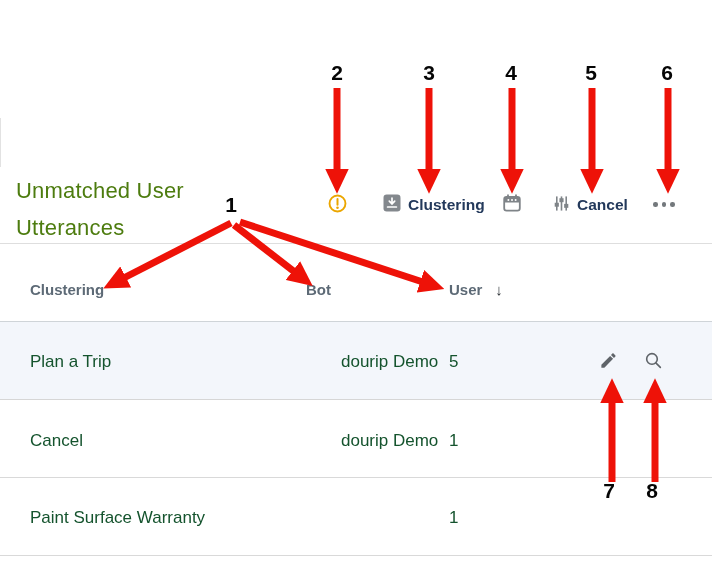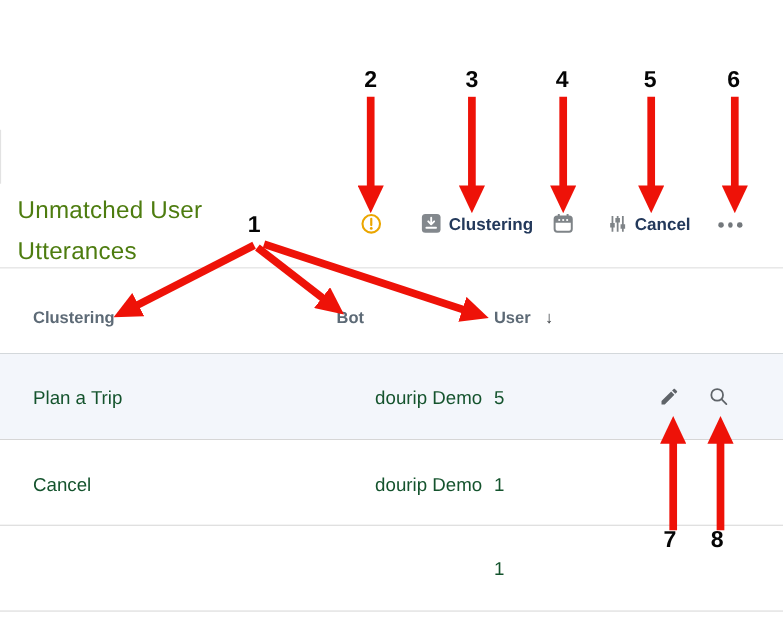--- a/index.html
+++ b/index.html
@@ -169,20 +169,21 @@
     </button>
   </div>
 
   <div class="row row-2">
     <span class="cell c-utterance">Cancel</span>
     <span class="cell c-bot">dourip Demo</span>
     <span class="cell c-count">1</span>
   </div>
 
   <div class="row row-3">
+    <span class="cell c-utterance">Paint Surface Warranty</span>
     <span class="cell c-count">1</span>
   </div>
 
   <svg class="overlay" width="712" height="567" viewBox="0 0 712 567">
     <defs>
       <marker id="ah" markerWidth="3.6" markerHeight="3.4" refX="2.2" refY="1.7" orient="auto">
         <polygon points="0 0, 3.6 1.7, 0 3.4" fill="#ee1208"></polygon>
       </marker>
     </defs>
     <g stroke="#ee1208" stroke-width="7">

